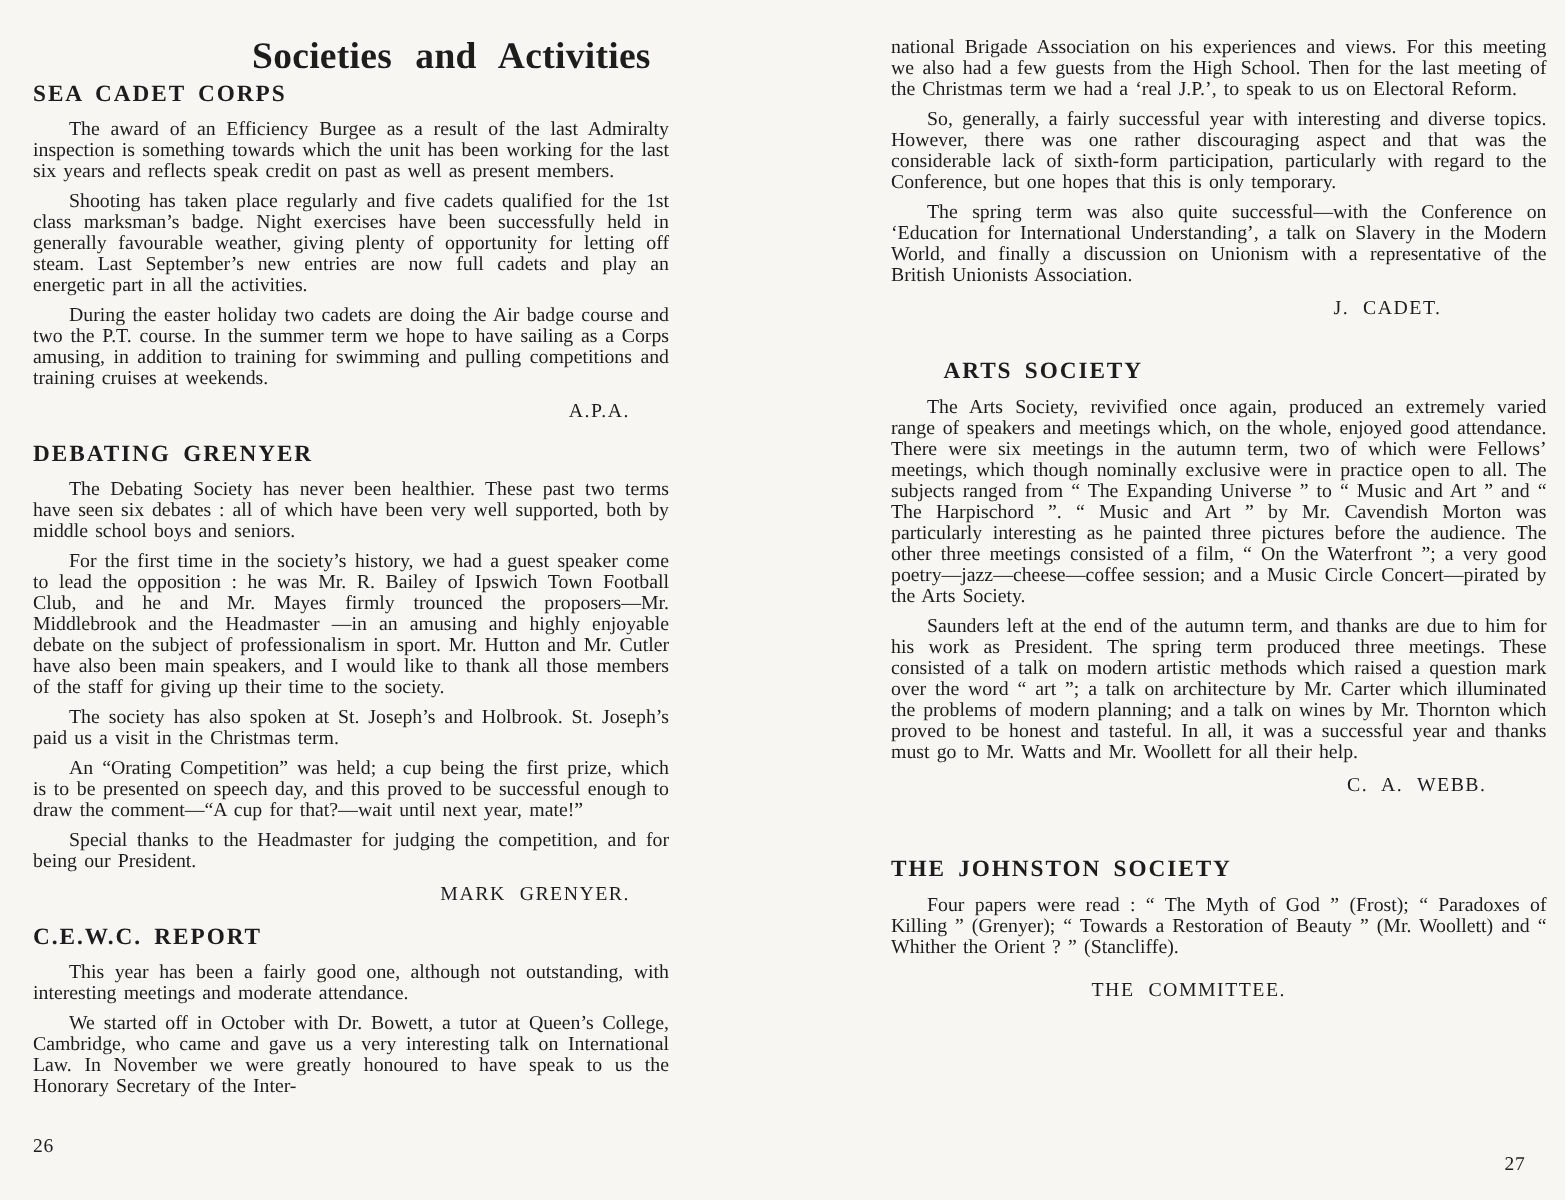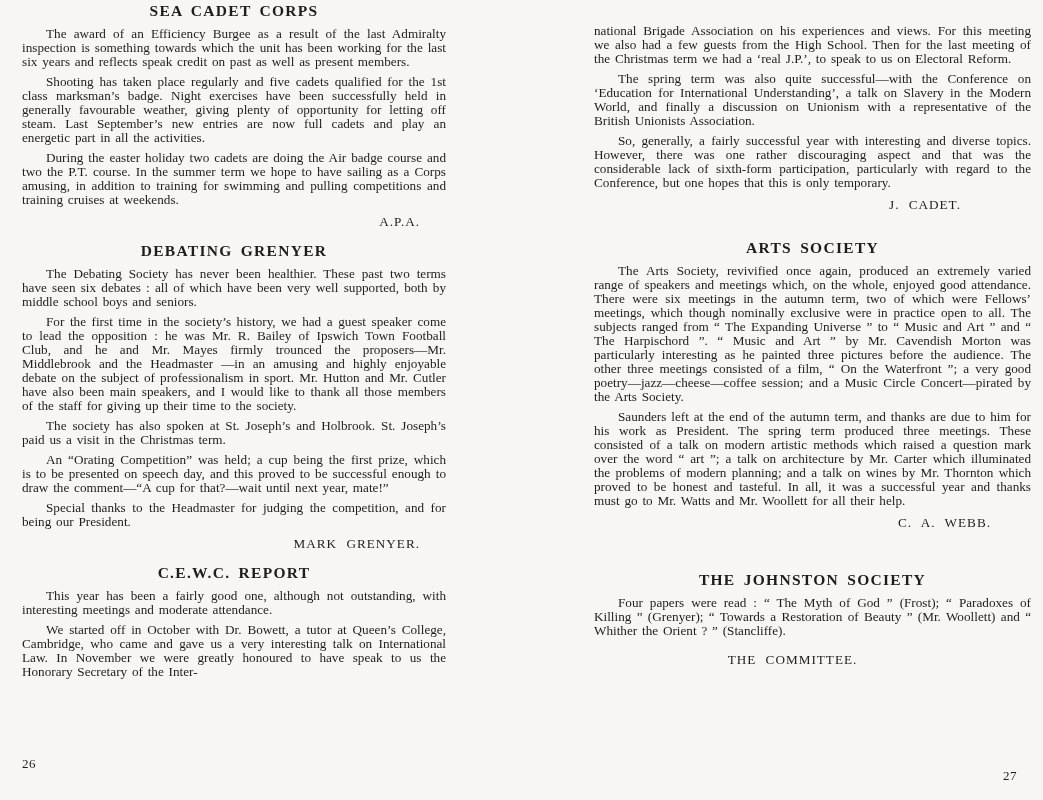--- a/index.html
+++ b/index.html
@@ -22,24 +22,23 @@
     white-space: nowrap;
     word-spacing: 9px;
     letter-spacing: 0.2px;
   }
   h2.heading {
     font-size: 15.5px;
     font-weight: bold;
     margin: 12px 0 7px 0;
     letter-spacing: 1.3px;
     word-spacing: 3px;
-    text-align: center;
   }
   h2.first { margin-top: 2px; }
-  h2.mt-lg { margin-top: 26px; }
+  h2.mt-lg { margin-top: 26px; margin-left: 35px; }
   h2.mt-xl { margin-top: 40px; }
 
   p.para {
     font-size: 13.2px;
     line-height: 14px;
     text-align: justify;
     text-indent: 24px;
     margin: 0 0 6px 0;
     word-spacing: 1.5px;
   }
@@ -63,20 +62,21 @@
     font-size: 13px;
     letter-spacing: 0.5px;
   }
   .pagenum-left  { left: 22px;   top: 756px; }
   .pagenum-right { left: 1003px; top: 768px; }
 </style>
 </head>
 <body>
 
 <div class="page page-left">
+  <h1 class="title">Societies and Activities</h1>
 
   <h2 class="heading first">SEA CADET CORPS</h2>
   <p class="para">The award of an Efficiency Burgee as a result of the last Admiralty inspection is something towards which the unit has been working for the last six years and reflects speak credit on past as well as present members.</p>
   <p class="para">Shooting has taken place regularly and five cadets qualified for the 1st class marksman’s badge. Night exercises have been successfully held in generally favourable weather, giving plenty of opportunity for letting off steam. Last September’s new entries are now full cadets and play an energetic part in all the activities.</p>
   <p class="para">During the easter holiday two cadets are doing the Air badge course and two the P.T. course. In the summer term we hope to have sailing as a Corps amusing, in addition to training for swimming and pulling competitions and training cruises at weekends.</p>
   <div class="sig">A.P.A.</div>
 
   <h2 class="heading">DEBATING GRENYER</h2>
   <p class="para">The Debating Society has never been healthier. These past two terms have seen six debates : all of which have been very well supported, both by middle school boys and seniors.</p>
   <p class="para">For the first time in the society’s history, we had a guest speaker come to lead the opposition : he was Mr. R. Bailey of Ipswich Town Football Club, and he and Mr. Mayes firmly trounced the proposers—Mr. Middlebrook and the Headmaster —in an amusing and highly enjoyable debate on the subject of professionalism in sport.  Mr. Hutton and Mr. Cutler have also been main speakers, and I would like to thank all those members of the staff for giving up their time to the society.</p>
@@ -85,22 +85,22 @@
   <p class="para">Special thanks to the Headmaster for judging the competition, and for being our President.</p>
   <div class="sig">MARK GRENYER.</div>
 
   <h2 class="heading">C.E.W.C. REPORT</h2>
   <p class="para">This year has been a fairly good one, although not outstanding, with interesting meetings and moderate attendance.</p>
   <p class="para">We started off in October with Dr. Bowett, a tutor at Queen’s College, Cambridge, who came and gave us a very interesting talk on International Law. In November we were greatly honoured to have speak to us the Honorary Secretary of the Inter-</p>
 </div>
 
 <div class="page page-right">
   <p class="para cont first-right">national Brigade Association on his experiences and views. For this meeting we also had a few guests from the High School. Then for the last meeting of the Christmas term we had a ‘real J.P.’, to speak to us on Electoral Reform.</p>
+  <p class="para">So, generally, a fairly successful year with interesting and diverse topics. However, there was one rather discouraging aspect and that was the considerable lack of sixth-form participation, particularly with regard to the Conference, but one hopes that this is only temporary.</p>
   <p class="para">The spring term was also quite successful—with the Conference on ‘Education for International Understanding’, a talk on Slavery in the Modern World, and finally a discussion on Unionism with a representative of the British Unionists Association.</p>
-  <p class="para">So, generally, a fairly successful year with interesting and diverse topics. However, there was one rather discouraging aspect and that was the considerable lack of sixth-form participation, particularly with regard to the Conference, but one hopes that this is only temporary.</p>
   <div class="sig sig-inset">J.  CADET.</div>
 
   <h2 class="heading mt-lg">ARTS SOCIETY</h2>
   <p class="para">The Arts Society, revivified once again, produced an extremely varied range of speakers and meetings which, on the whole, enjoyed good attendance.  There were six meetings in the autumn term, two of which were Fellows’ meetings, which though nominally exclusive were in practice open to all. The subjects ranged from “ The Expanding Universe ” to “ Music and Art ” and “ The Harpischord ”. “ Music and Art ” by Mr. Cavendish Morton was particularly interesting as he painted three pictures before the audience.  The other three meetings consisted of a film, “ On the Waterfront ”; a very good poetry—jazz—cheese—coffee session; and a Music Circle Concert—pirated by the Arts Society.</p>
   <p class="para">Saunders left at the end of the autumn term, and thanks are due to him for his work as President.  The spring term produced three meetings.  These consisted of a talk on modern artistic methods which raised a question mark over the word “ art ”; a talk on architecture by Mr. Carter which illuminated the problems of modern planning; and a talk on wines by Mr. Thornton which proved to be honest and tasteful.  In all, it was a successful year and thanks must go to Mr. Watts and Mr. Woollett for all their help.</p>
   <div class="sig sig-right">C. A. WEBB.</div>
 
   <h2 class="heading mt-xl">THE JOHNSTON SOCIETY</h2>
   <p class="para">Four papers were read :  “ The Myth of God ” (Frost); “ Paradoxes of Killing ” (Grenyer); “ Towards a Restoration of Beauty ” (Mr. Woollett) and “ Whither the Orient ? ” (Stancliffe).</p>
   <div class="sig sig-right sig-committee">THE COMMITTEE.</div>

